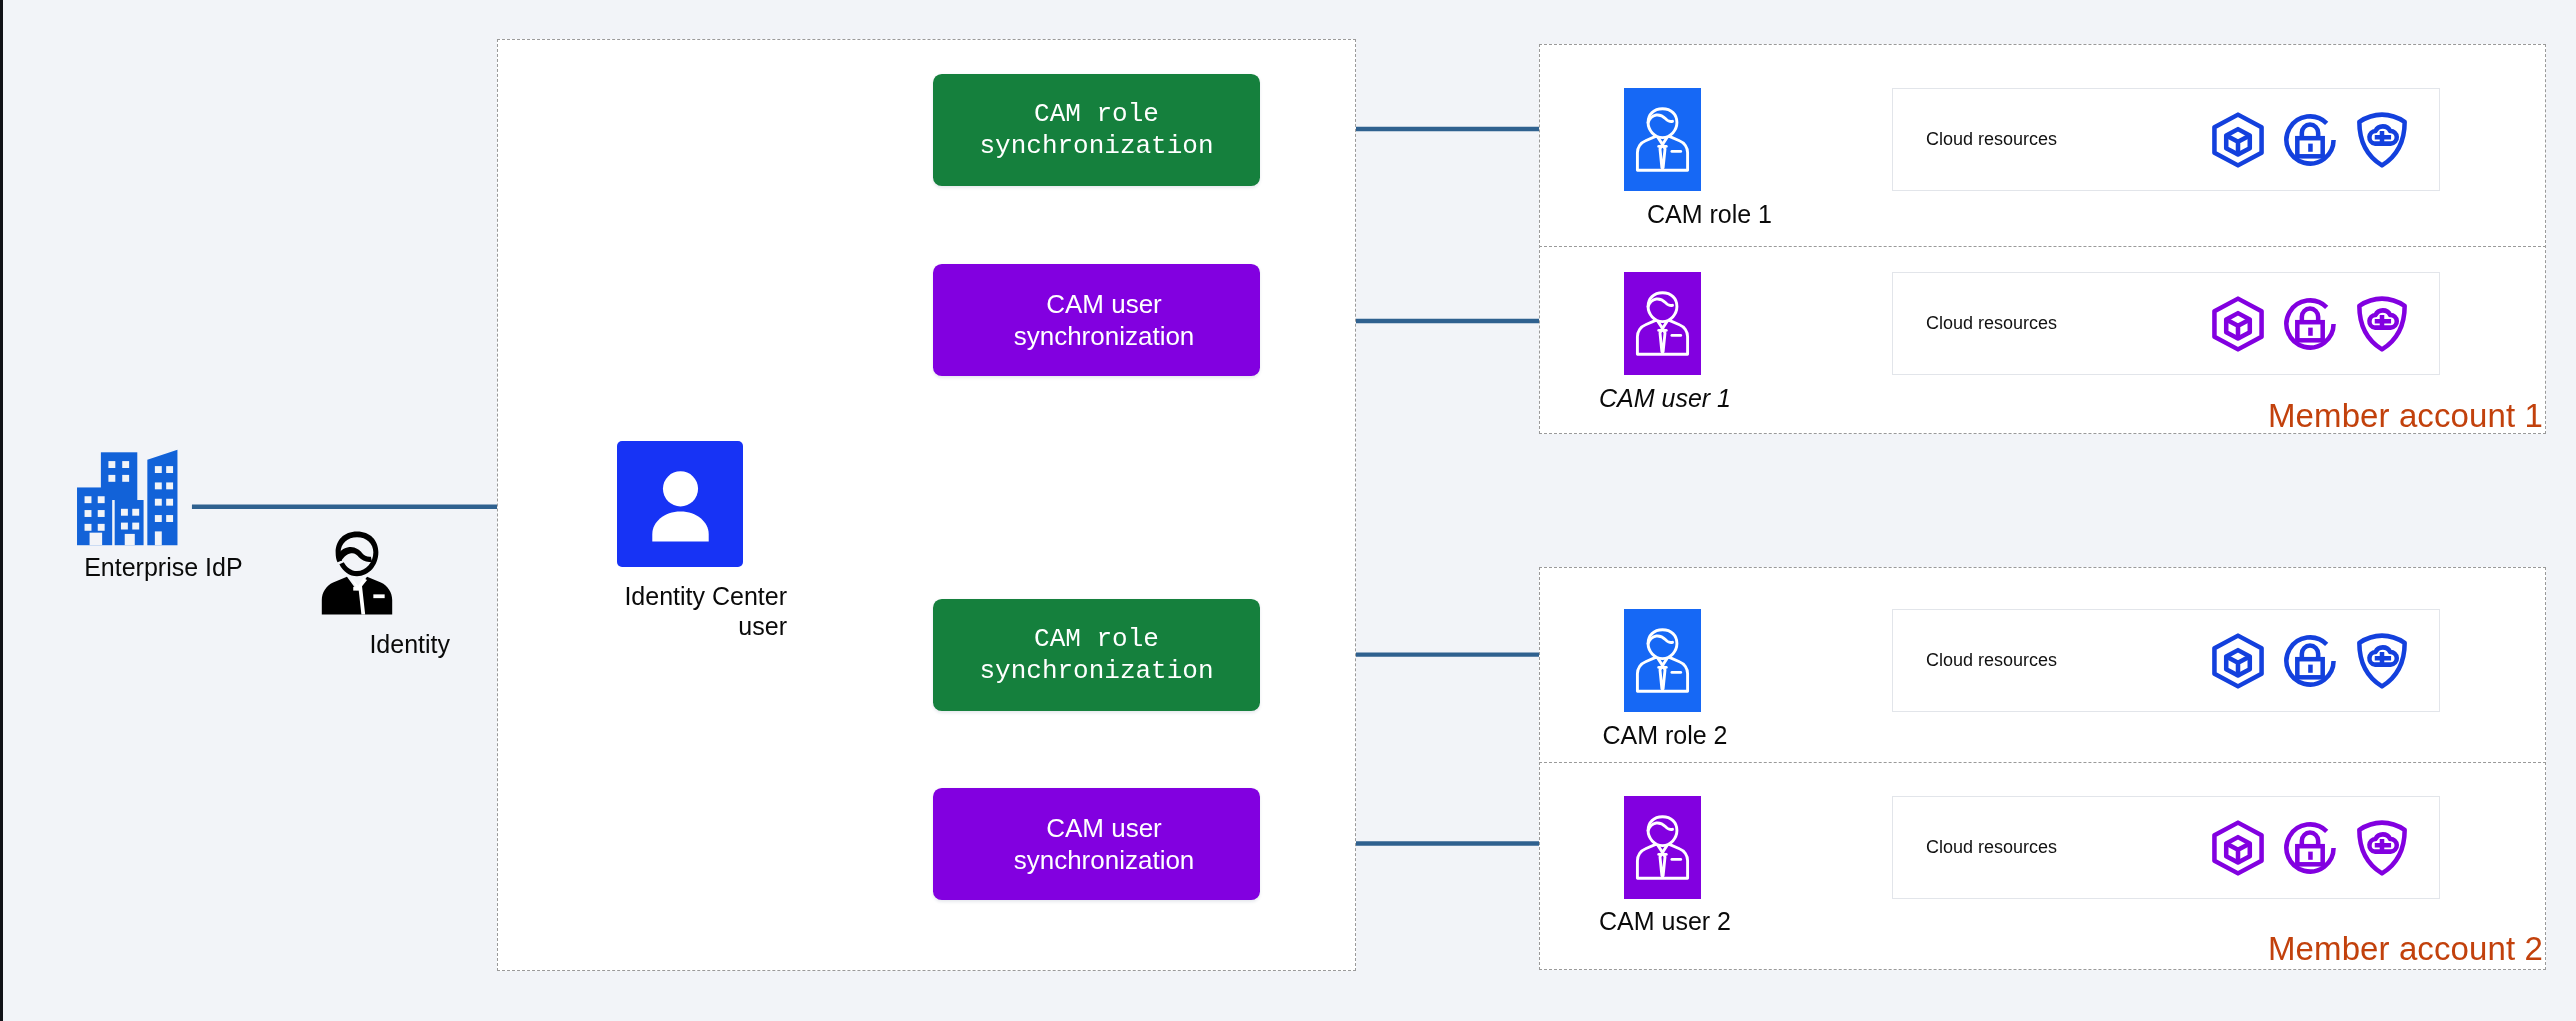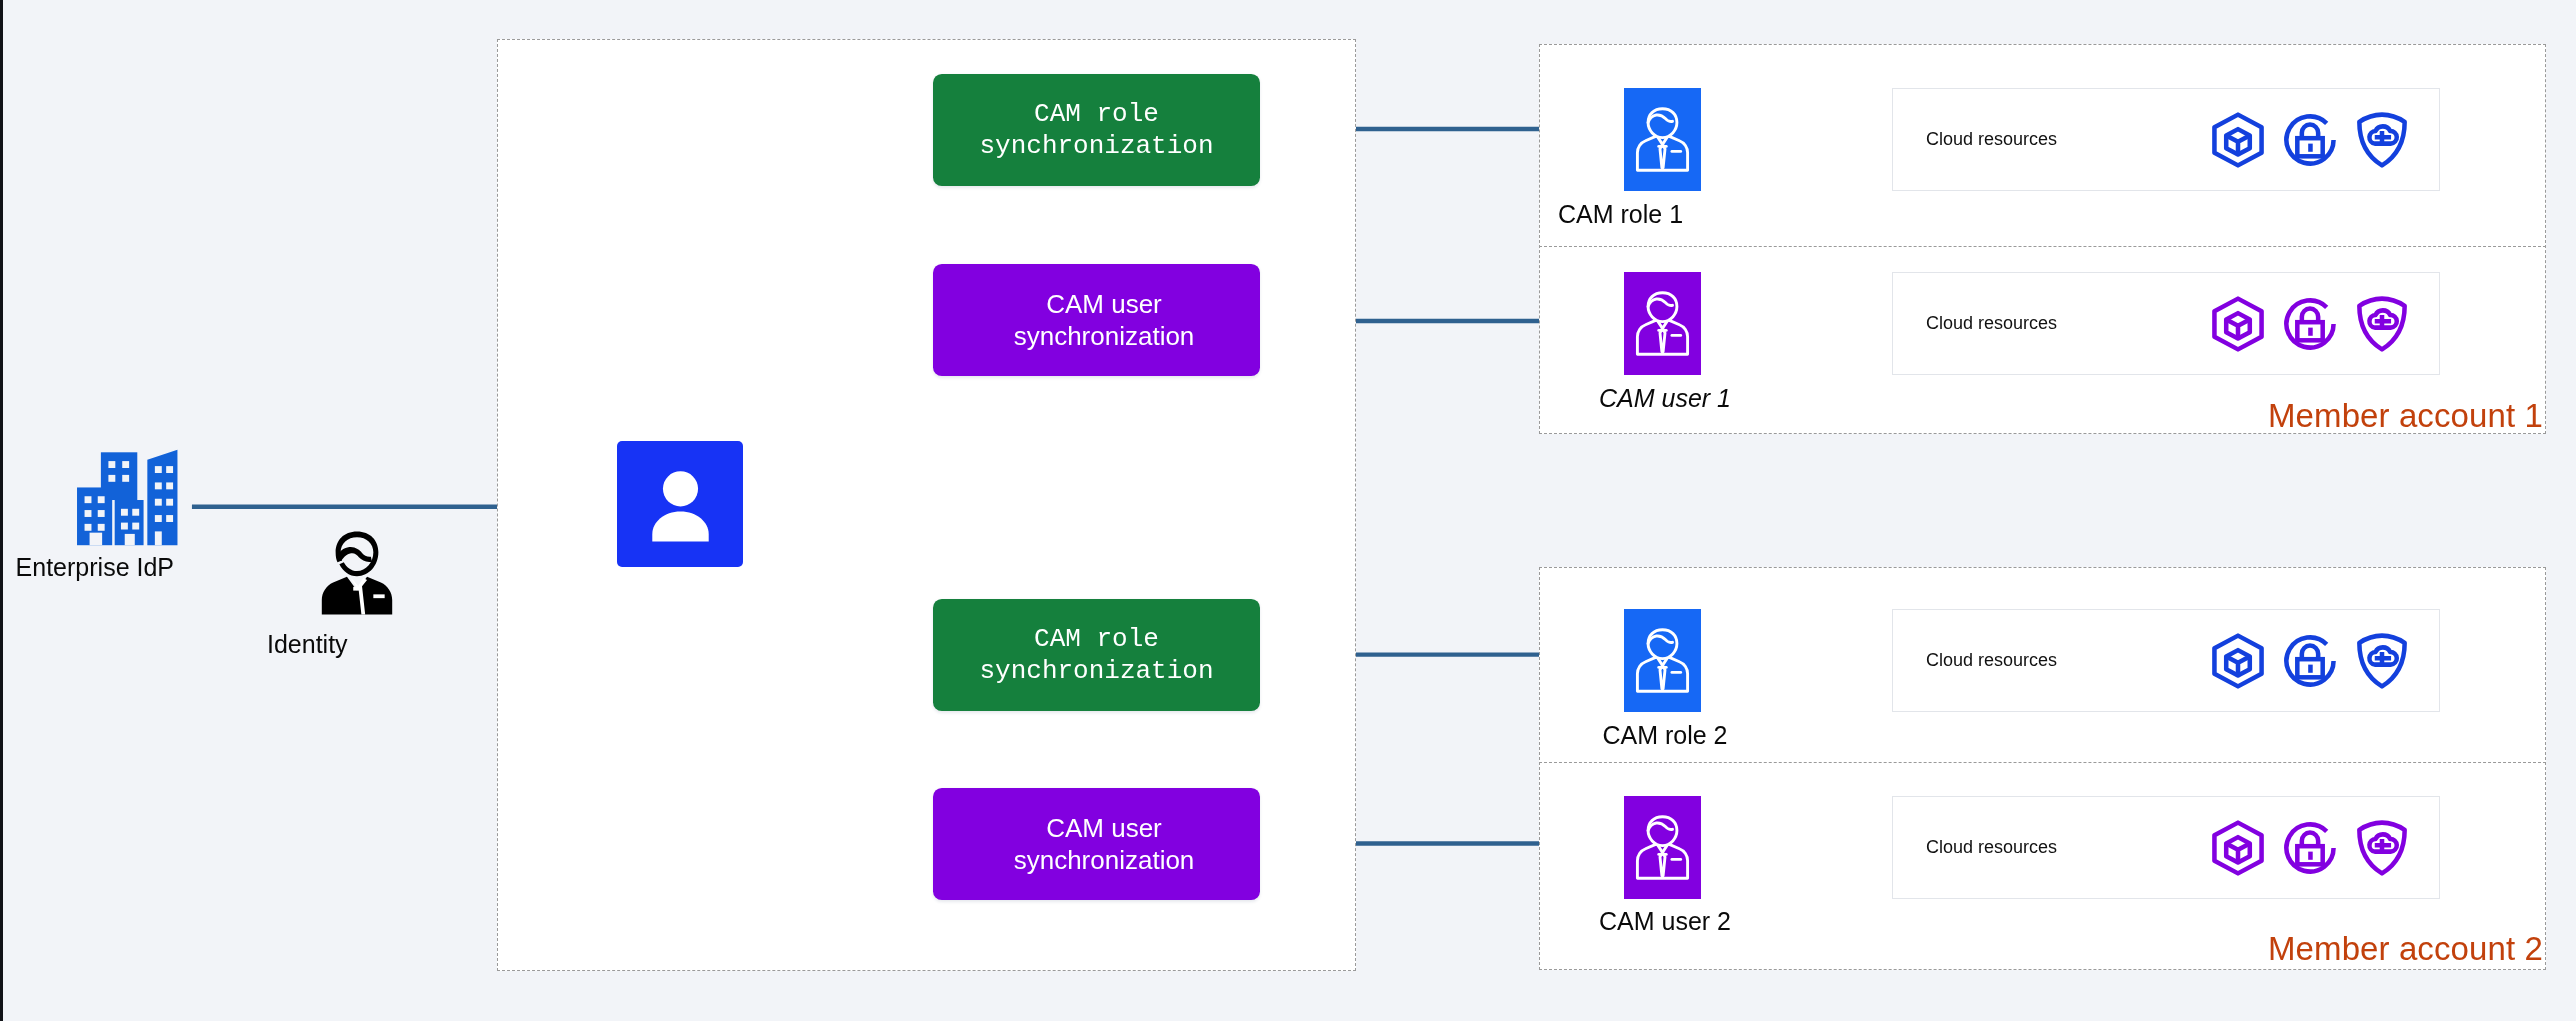--- a/index.html
+++ b/index.html
@@ -39,21 +39,21 @@
     font-size: 33px;
     white-space: nowrap;
     letter-spacing: 0.1px;
   }
 
   
   .node-label {
     position: absolute;
     color: #0a0a0a;
     font-size: 25px;
-    text-align: left;
+    text-align: right;
     line-height: 1.18;
     white-space: pre-line;
   }
 
   
   .sync-box {
     position: absolute;
     border-radius: 8.8px;
     display: flex;
     align-items: center;
@@ -210,20 +210,22 @@
   <div class="node-label" style="left:264px; top:630px; width:183px;">Identity</div>
 
   <div class="dashed-box" style="left:494px; top:39px; width:859px; height:932px;"></div>
 
   <div class="idc-tile" style="left:614px; top:441px; width:126px; height:126px;">
     <svg width="79" height="79" viewBox="0 0 126 126">
       <circle cx="63" cy="38" r="28" fill="#ffffff"></circle>
       <path d="M63 74c-26 0-45 17-45 36v12h90V110c0-19-19-36-45-36z" fill="#ffffff"></path>
     </svg>
   </div>
+  <div class="node-label" style="left:570px; top:582px; width:214px;">Identity Center
+user</div>
 
   <div class="sync-box sync-blue" style="left:930px; top:74px; width:327px; height:112px;">CAM role
 synchronization</div>
 
   <div class="sync-box sync-purple" style="left:930px; top:264px; width:327px; height:112px;">CAM user
 synchronization</div>
 
   <div class="sync-box sync-blue" style="left:930px; top:599px; width:327px; height:112px;">CAM role
 synchronization</div>
 
@@ -240,21 +242,21 @@
         <path d="M47 6c-14 0-23 9-23 22 0 12 10 24 23 24s23-12 23-24C70 15 61 6 47 6z"></path>
         <path d="M24 28c1-3 5-11 13-12 7-1 12 3 15 6 2 3 7 5 11 4"></path>
         <path d="M36 50l-16 7c-8 3-13 11-13 19v28h80V76c0-8-5-16-13-19l-16-7"></path>
         <path d="M40 52l7 11 7-11"></path>
         <path d="M47 63l-4 7 3 30h2l3-30-4-7z"></path>
         <path d="M41 66h12"></path>
         <path d="M62 74h14"></path>
       </g>
     </svg>
   </div>
-  <div class="node-label" style="left:1555px; top:200px; width:214px; text-align:left;">CAM role 1</div>
+  <div class="node-label" style="left:1555px; top:200px; width:214px; text-align:right;">CAM role 1</div>
 
   <div class="res-card" style="left:1889px; top:88px; width:548px; height:103px;">
     <span class="res-label">Cloud resources</span>
     <span class="res-icons">
       <svg width="58" height="58" viewBox="0 0 64 64">
         <g fill="none" stroke="#1340dd" stroke-width="5" stroke-linejoin="round">
           <path d="M32 4 58 18v28L32 60 6 46V18z"></path>
           <path d="M32 20 45 27v14l-13 7-13-7V27z"></path>
           <path d="M19 27l13 7 13-7M32 34v14"></path>
         </g>

